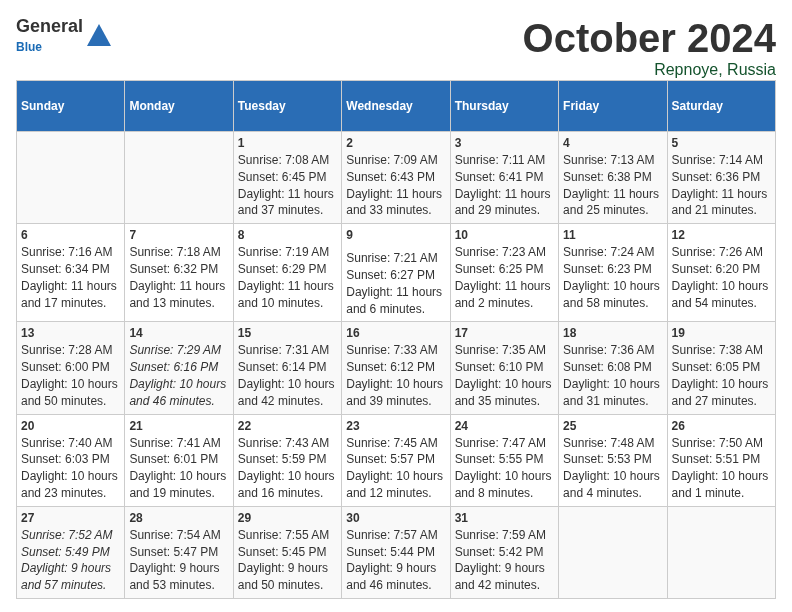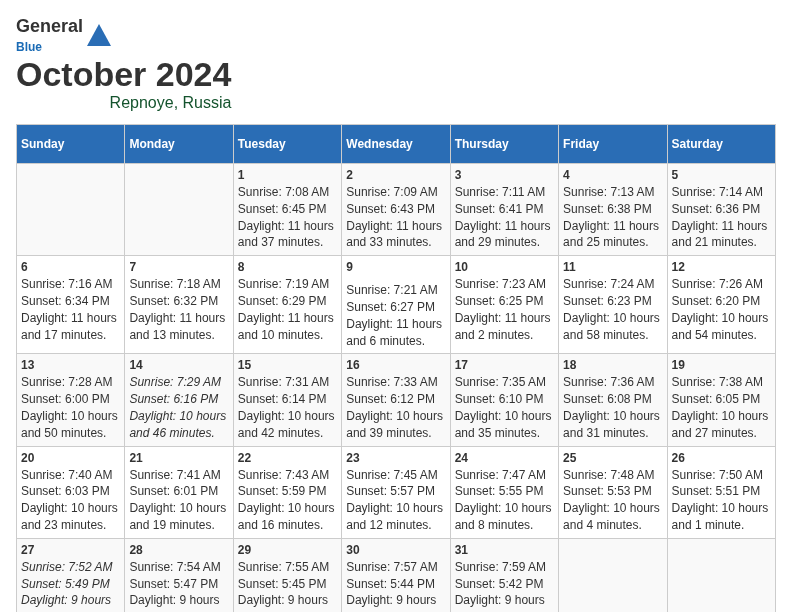--- a/index.html
+++ b/index.html
@@ -7,22 +7,21 @@
       font-family: Arial, sans-serif;
       background: #fff;
       width: 792px;
       min-height: 612px;
       padding: 16px;
     }
     .header {
       display: flex;
       justify-content: space-between;
       align-items: flex-start;
-      margin-bottom: 12px;
-      flex-direction: column;
+      margin-bottom: 1px;
     }
     .logo {
       display: flex;
       align-items: center;
     }
     .logo-text-general {
       font-size: 18px;
       font-weight: bold;
       color: #333;
     }
@@ -33,39 +32,39 @@
     }
     .logo-icon {
       width: 28px;
       height: 28px;
       margin-left: 2px;
     }
     .title-block {
       text-align: right;
     }
     .month-title {
-      font-size: 34px;
+      font-size: 40px;
       font-weight: bold;
       color: #333;
     }
     .location {
       font-size: 16px;
       color: #14532d;
     }
     table {
       width: 100%;
       border-collapse: collapse;
       table-layout: fixed;
     }
     thead tr th {
       background: #2a6db5;
       color: #fff;
       font-size: 12px;
       font-weight: bold;
-      padding: 12px 4px;
+      padding: 18px 4px;
       text-align: left;
       border: 1px solid #ccc;
     }
     tbody tr td {
       border: 1px solid #ccc;
       vertical-align: top;
       padding: 4px;
       font-size: 10px;
       color: #333;
       height: 80px;

